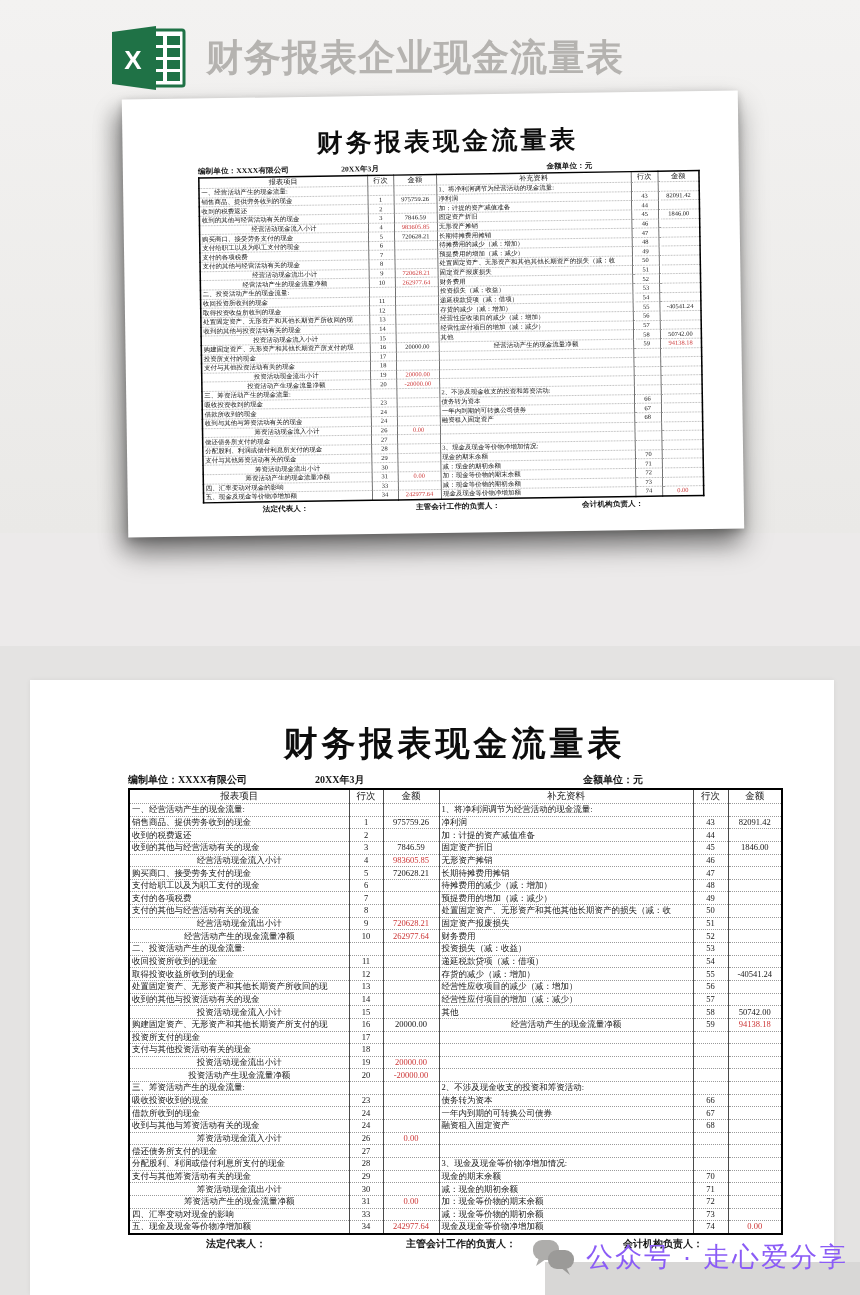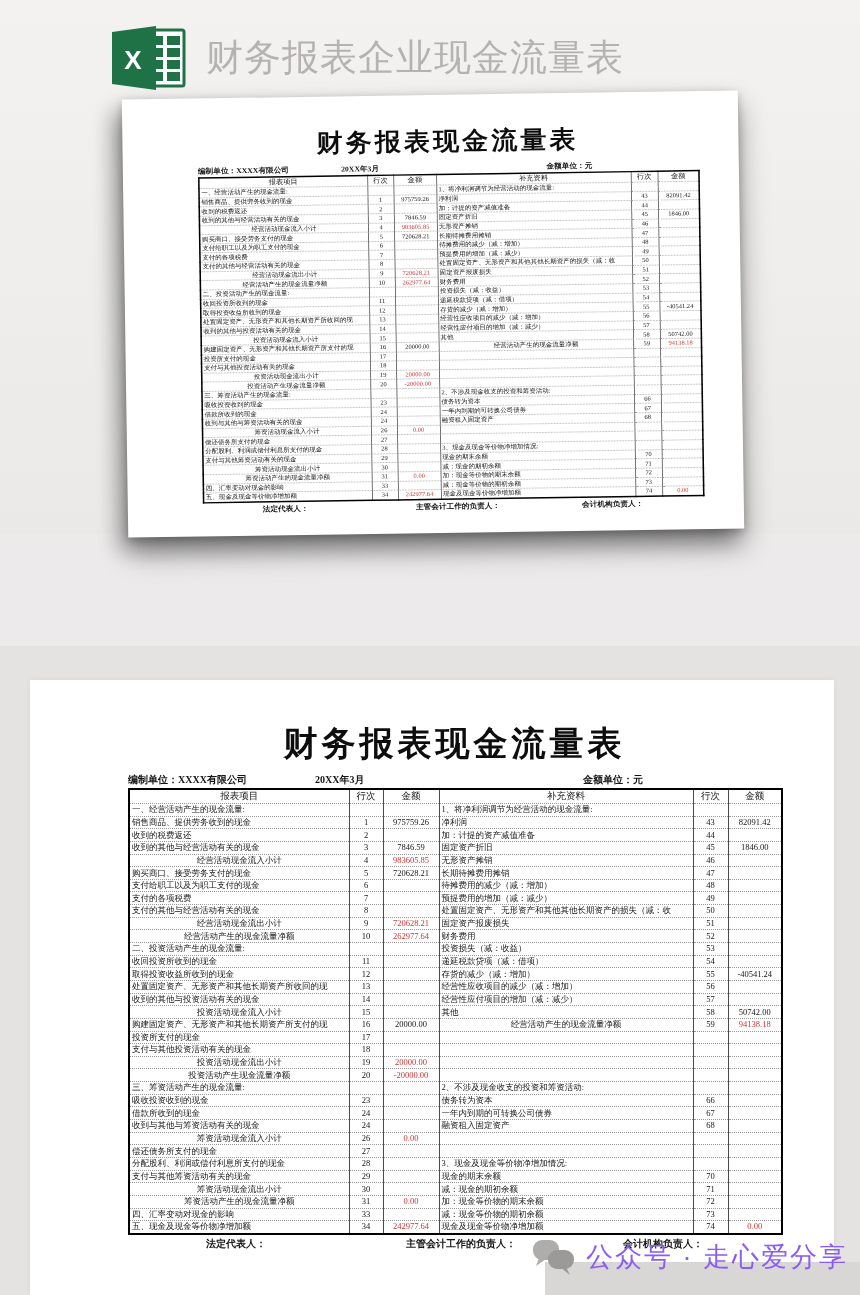--- a/index.html
+++ b/index.html
@@ -10,21 +10,21 @@
 
   
   .bg-top{position:absolute;left:0;top:0;width:860px;height:533px;
           background:linear-gradient(#f3f2f1,#eae9e7);}
   .bg-mid{position:absolute;left:0;top:533px;width:860px;height:113px;background:#eceaea;}
   .bg-bottom{position:absolute;left:0;top:646px;width:860px;height:649px;background:#e4e3e2;}
 
   
   .page-header{position:absolute;left:108px;top:26px;display:flex;align-items:center;z-index:5;}
   .excel-icon{width:80px;height:64px;flex:0 0 auto;}
-  .page-title{margin-left:18px;font-size:37px;color:#b5b3b0;letter-spacing:1px;white-space:nowrap;}
+  .page-title{margin-left:18px;font-size:37px;color:#b5b3b0;letter-spacing:1px;white-space:nowrap;font-weight:bold;}
 
   
   .sheet{position:absolute;background:#ffffff;}
   .sheet.card{left:125px;top:95px;width:616px;height:438px;transform:rotate(-0.85deg);
       box-shadow:0 16px 28px rgba(0,0,0,0.38),-10px 12px 20px rgba(0,0,0,0.22),0 3px 8px rgba(0,0,0,0.22);
       z-index:3;}
   .sheet.main{left:30px;top:680px;width:804px;height:615px;z-index:2;
       box-shadow:0 0 5px rgba(0,0,0,0.06);}
   .scale-card{transform:scale(0.766,0.73);transform-origin:0 0;width:804px;}
 

